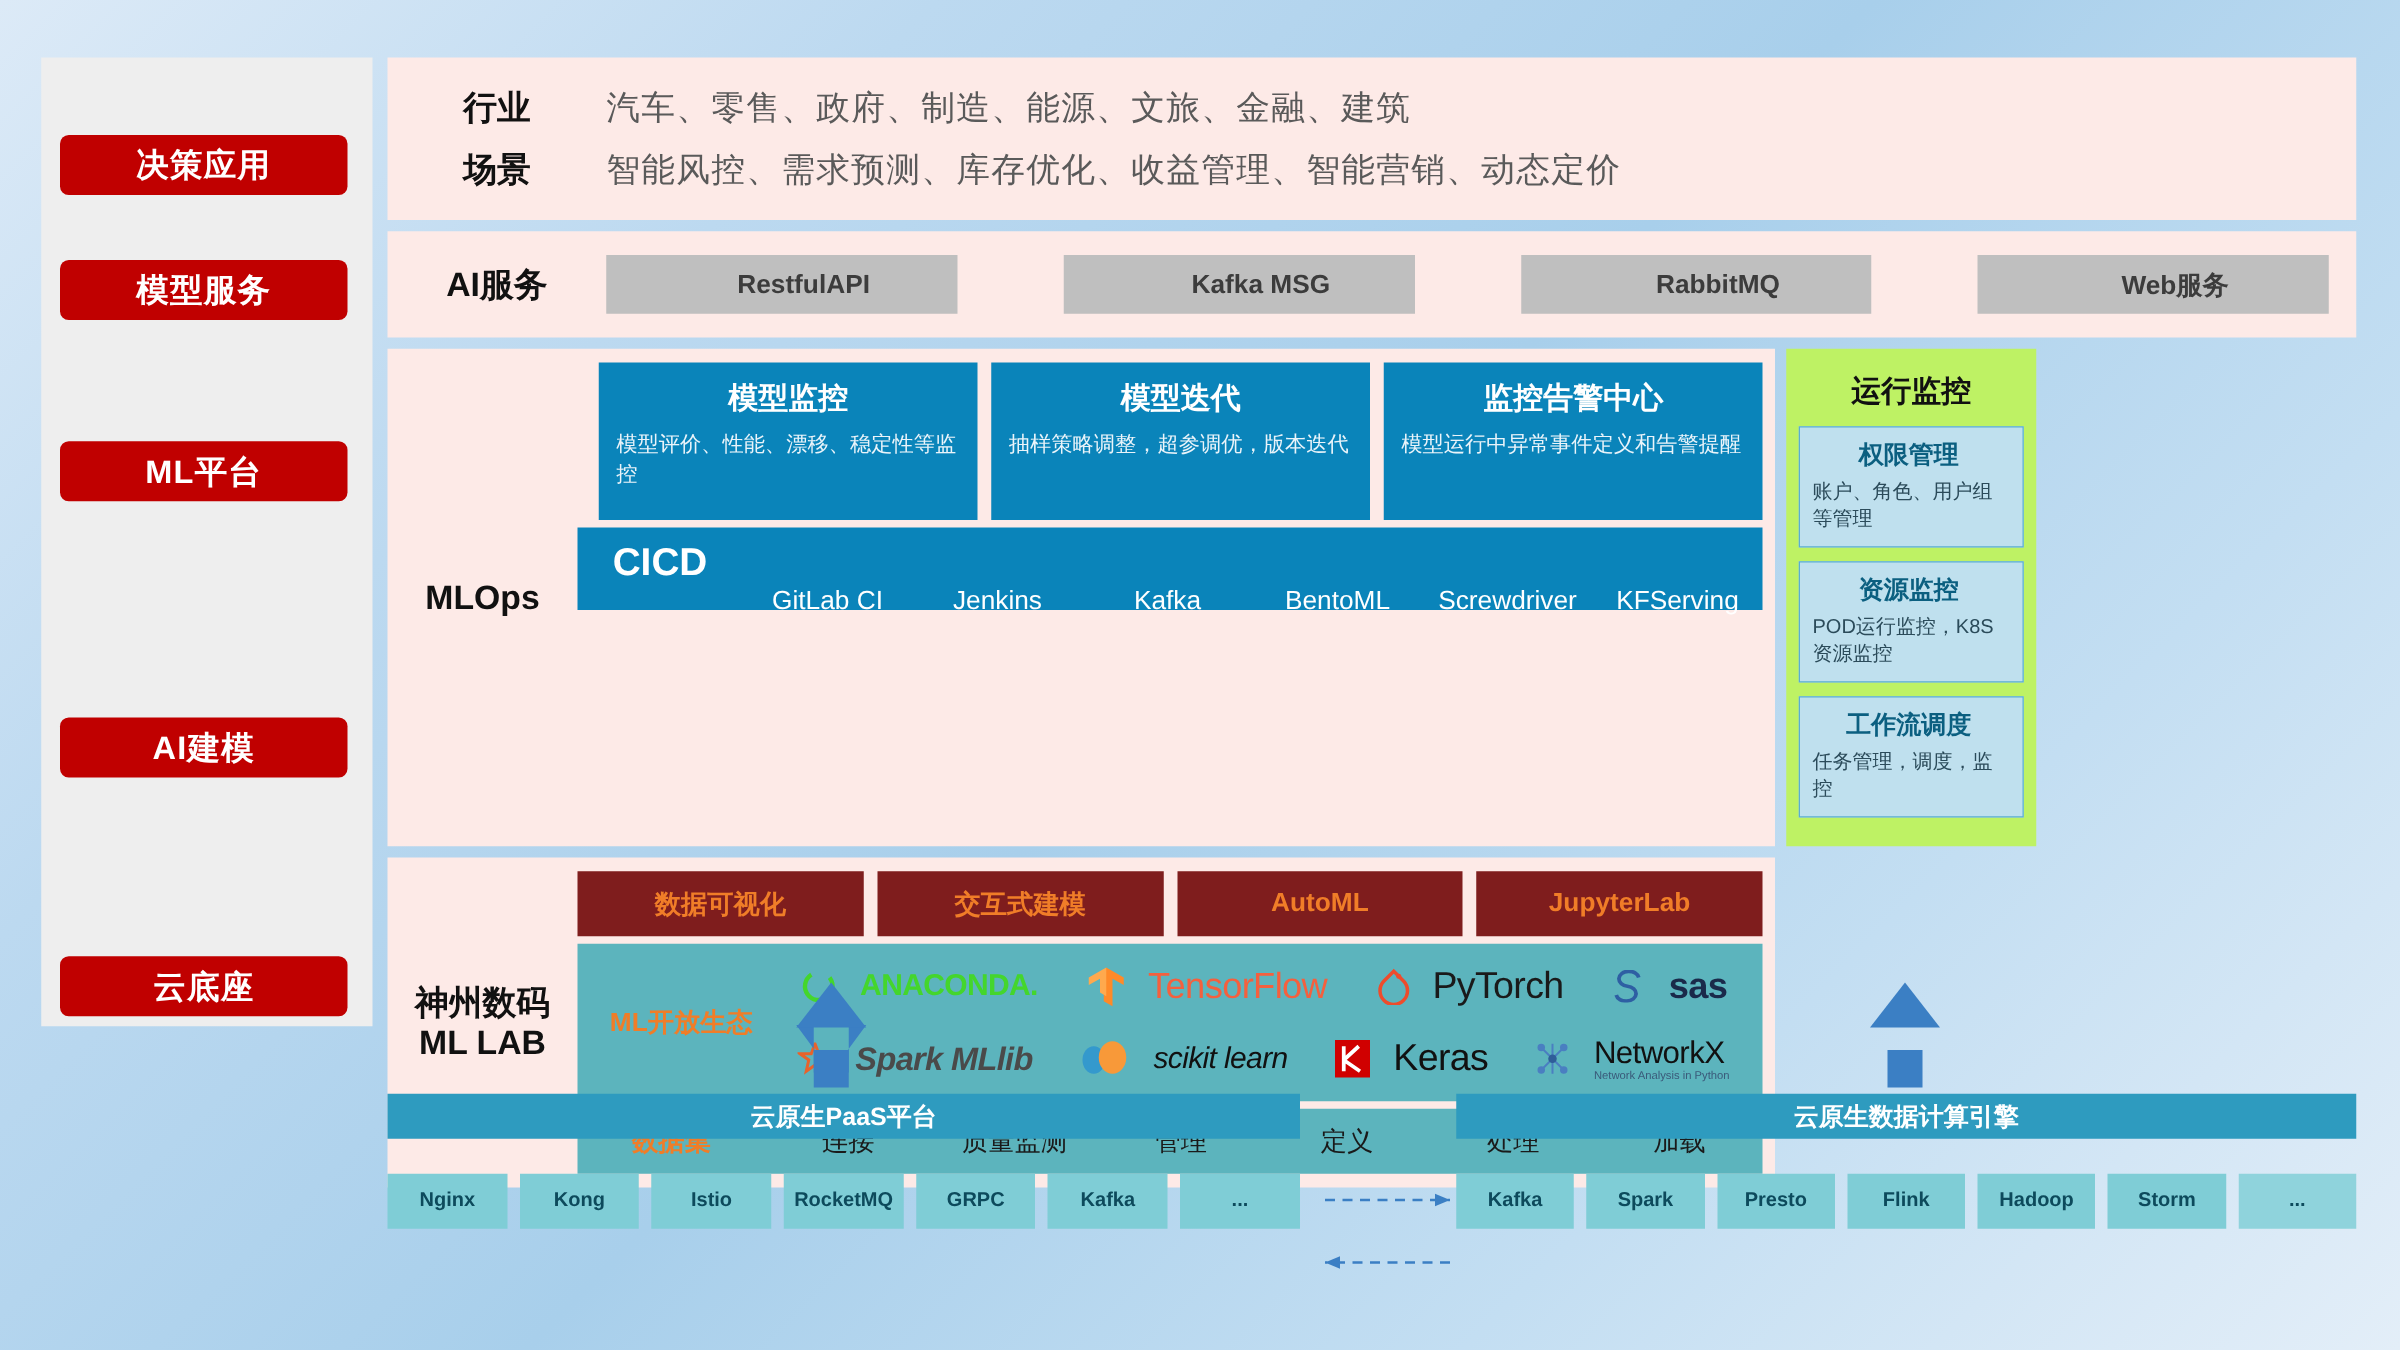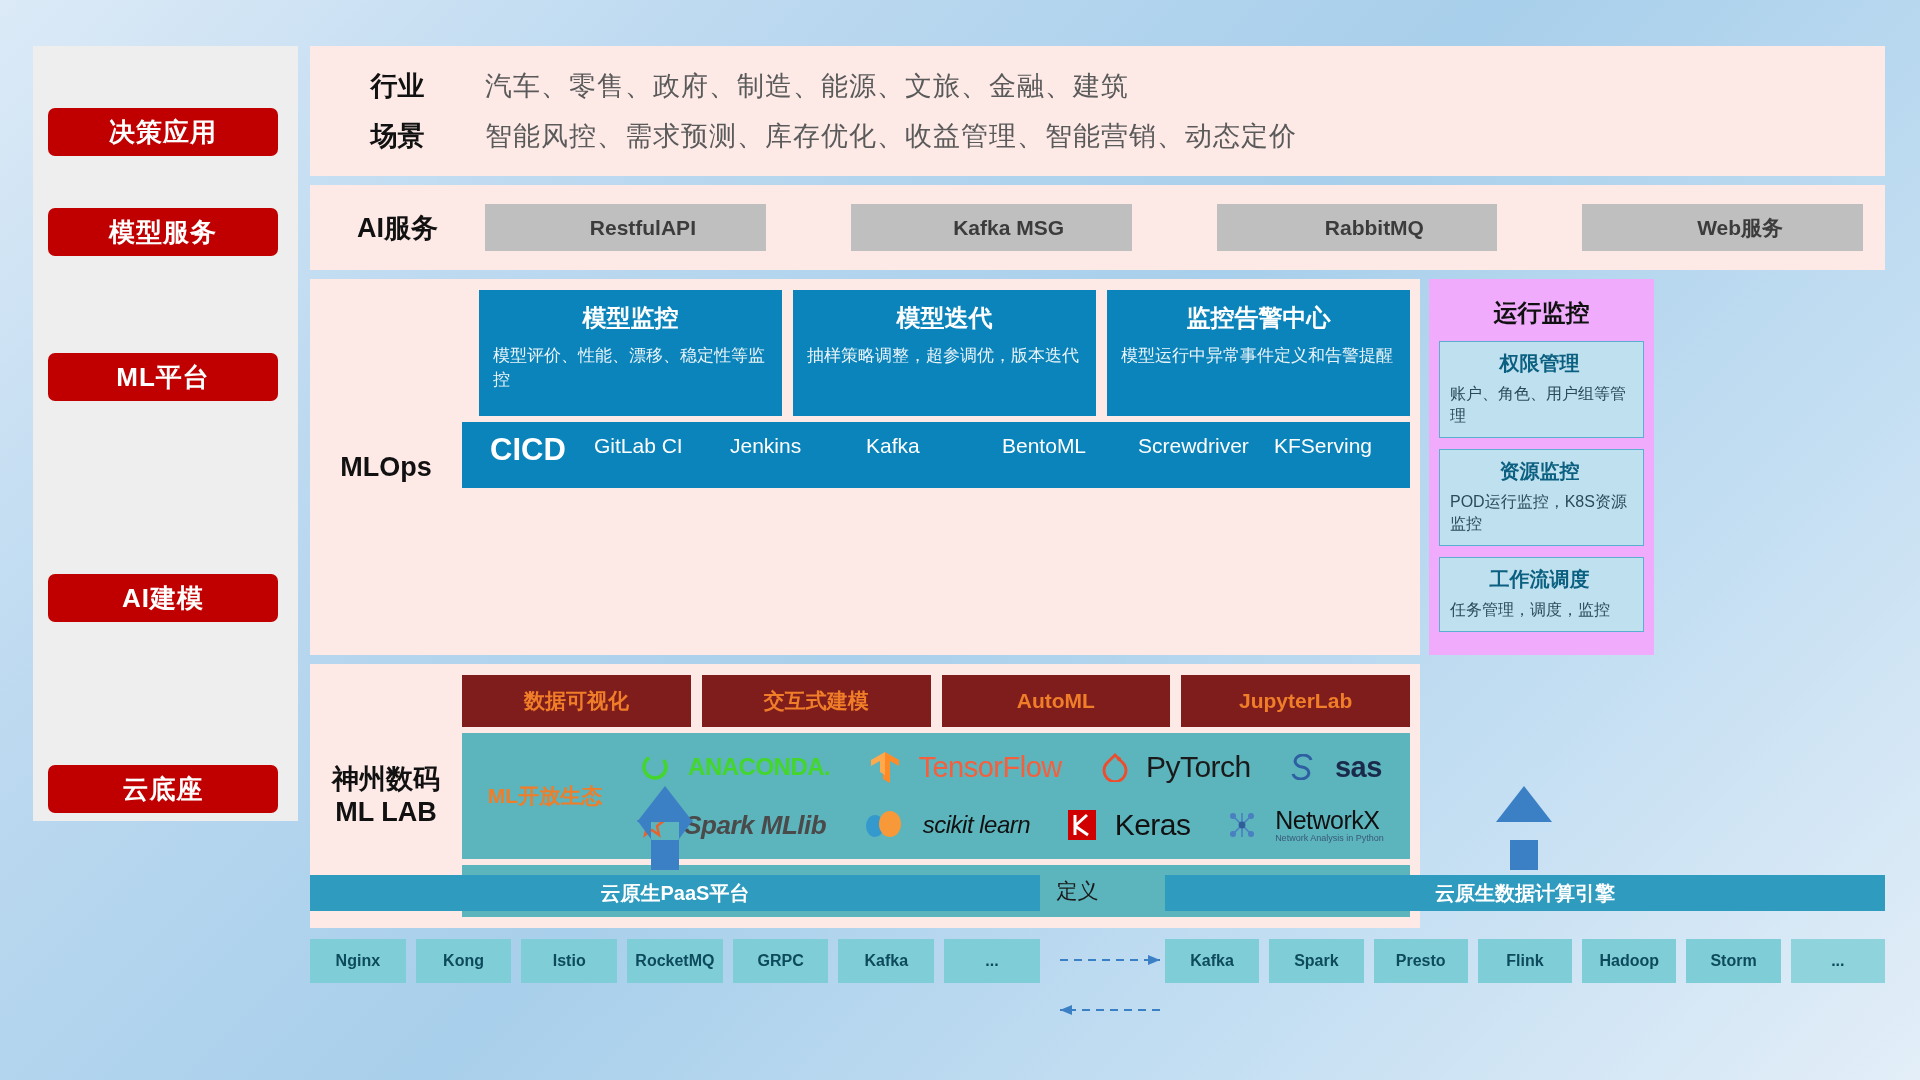--- a/index.html
+++ b/index.html
@@ -57,24 +57,24 @@
   .b3wrap { display:flex; gap:9px; margin-top:9px; }
   .b3 { width:1110px; background:#fdeae7; display:flex; align-items:stretch; padding:11px 0 11px 0;}
   .b3lab { width:152px; flex:none; }
   .b3col { flex:1; display:flex; flex-direction:column; gap:6px; padding-right:10px;}
   .mlops-cards { display:flex; gap:11px;margin-left:17px; }
   .mcard { flex:1; background:#0a84ba; color:#fff; padding:12px 14px 16px 14px; min-height:126px;}
   .mcard-t { font-size:24px; font-weight:bold; text-align:center; margin-bottom:10px; }
   .mcard-d { font-size:17px; line-height:1.42; color:#eaf4fa; }
   .cicd { background:#0a84ba; color:#fff; height:66px; display:flex; align-items:flex-start; padding:6px 0 0 0;}
   .cicd-h { width:132px; flex:none; font-size:31px; font-weight:bold; text-align:center; padding-top:4px;}
-  .cicd-i { flex:1; font-size:21px; line-height:1.05; padding-top:7px; }
-
-  
-  .rmon { width:225px; background:#f0abfc; padding:10px 10px 12px 10px; display:flex; flex-direction:column; }
+  .cicd-i { flex:1; font-size:21px; text-align:center; line-height:1.05; padding-top:7px;margin-top:35px; }
+
+  
+  .rmon { width:200px; background:#bef264; padding:10px 10px 12px 10px; display:flex; flex-direction:column; }
   .rmon-title { text-align:center; font-weight:bold; font-size:24px; color:#111; padding:8px 0 12px 0;}
   .rbox { background:#bfe0ee; border:1px solid #5aaed0; margin-bottom:11px; padding:8px 14px 10px 10px; flex:1;}
   .rbox-t { text-align:center; font-weight:bold; font-size:20px; color:#0b5f80; margin-bottom:6px; }
   .rbox-d { font-size:16px; color:#2b4b5a; line-height:1.38; }
 
   
   .b4 { display:flex; align-items:stretch; padding:11px 0; }
   .b4lab { width:152px; flex:none; }
   .b4col { flex:1; display:flex; flex-direction:column; gap:6px; padding-right:10px;}
   .tools { display:flex; gap:11px; }

